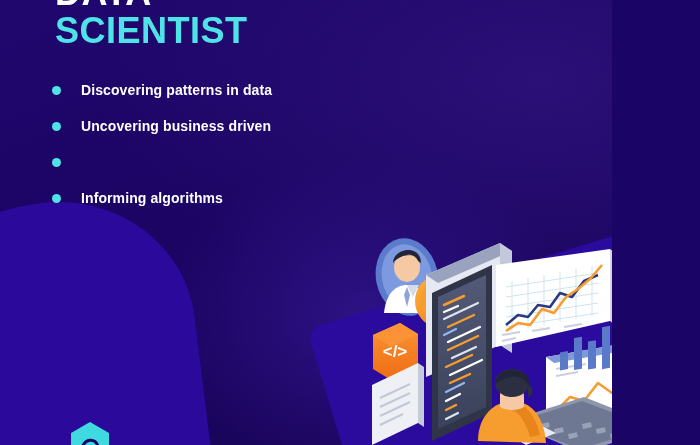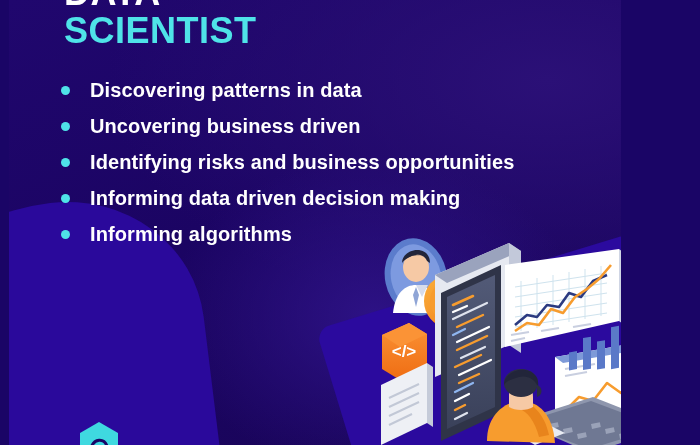--- a/index.html
+++ b/index.html
@@ -7,21 +7,20 @@
     width:700px;height:445px;overflow:hidden;
     background:#1a0566;
     font-family:"Liberation Sans", sans-serif;
     position:relative;
   }
   #poster{
     position:absolute;inset:0;width:612px;height:445px;overflow:hidden;
     background:
       radial-gradient(120% 90% at 88% 18%, #2b1077 0%, rgba(43,16,119,0) 60%),
       linear-gradient(160deg,#20076e 0%, #1b0463 45%, #190558 100%);
-    margin-left: 9px;
   }
 
   
   .bg-shape{position:absolute;pointer-events:none;}
 
   .shape-left-curve{
     left:-130px;top:205px;width:330px;height:330px;
     background:#2a099b;
     border-radius:58% 42% 0 0 / 46% 40% 0 0;
     transform:rotate(-7deg);
@@ -58,21 +57,21 @@
     margin:0;padding:0;list-style:none;
   }
   .bullet-row{
     display:flex;align-items:center;height:36px;
   }
   .bullet-dot{
     width:9px;height:9px;border-radius:50%;
     background:#4fe3e8;flex:0 0 auto;margin-right:20px;
   }
   .bullet-text{
-    color:#ffffff;font-size:20px;font-weight:bold;
+    color:#ffffff;font-size:14px;font-weight:bold;
     letter-spacing:.1px;white-space:nowrap;
   }
 
   
   .hex-badge{
     position:absolute;left:69px;bottom:-22px;width:42px;height:46px;z-index:6;
   }
 
   
   .illus{position:absolute;left:360px;top:235px;width:340px;height:215px;z-index:5;}
@@ -97,25 +96,20 @@
     <li class="bullet-row">
       <span class="bullet-dot"></span>
       <span class="bullet-text">Discovering patterns in data</span>
     </li>
     <li class="bullet-row">
       <span class="bullet-dot"></span>
       <span class="bullet-text">Uncovering business driven</span>
     </li>
     <li class="bullet-row">
       <span class="bullet-dot"></span>
-      <span class="bullet-text">Identifying risks and business opportunities</span>
-    </li>
-    <li class="bullet-row">
-      <span class="bullet-dot"></span>
-      <span class="bullet-text">Informing data driven decision making</span>
     </li>
     <li class="bullet-row">
       <span class="bullet-dot"></span>
       <span class="bullet-text">Informing algorithms</span>
     </li>
   </ul>
 
   <div class="hex-badge">
     <svg width="42" height="46" viewBox="0 0 42 46">
       <polygon points="21,1 40,12 40,34 21,45 2,34 2,12" fill="#3fd9e0"></polygon>

